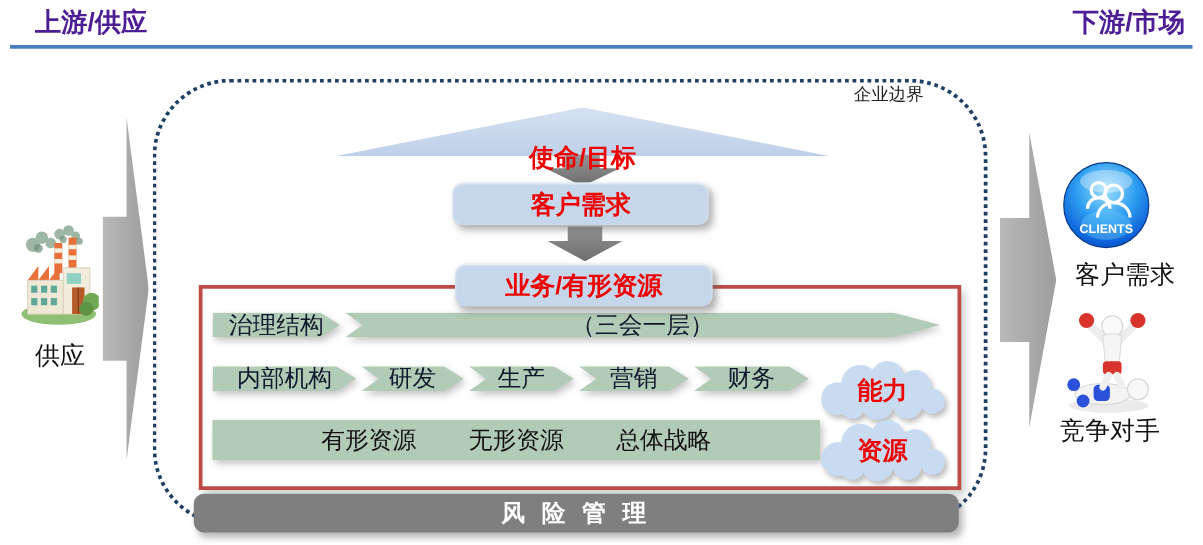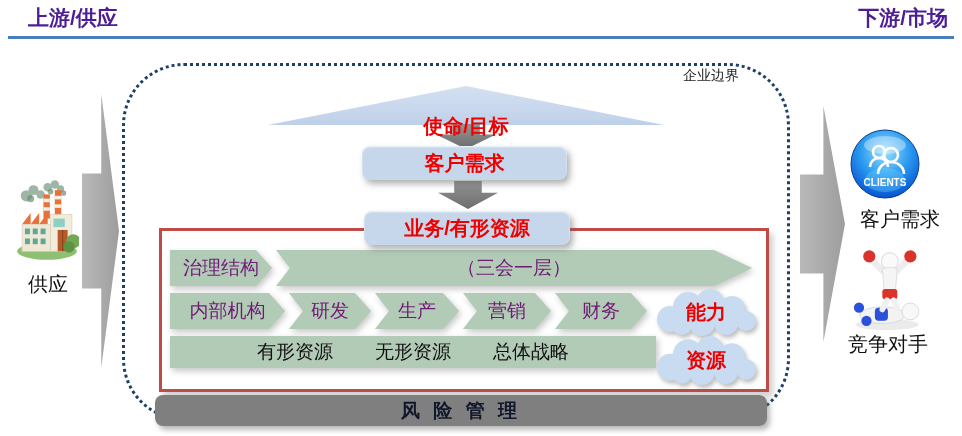--- a/index.html
+++ b/index.html
@@ -59,22 +59,22 @@
   #business-box{left:364px;top:211px;width:206px;height:34px;}
   .blue-box .red-label{position:static;}
 
   
   #red-box{left:159px;top:228px;width:604px;height:158px;border:3px solid #BE4B48;z-index:2;
     box-shadow:4px 5px 6px rgba(120,120,120,.35);}
 
   
   .chev-row{display:flex;gap:4px;z-index:3;filter:drop-shadow(2px 3px 3px rgba(110,110,110,.4));}
   .seg{
-    height:36px;background:#b2cbb7;display:flex;align-items:center;justify-content:center;
-    font-size:19px;color:#701a75;
+    height:20px;background:#b2cbb7;display:flex;align-items:center;justify-content:center;
+    font-size:19px;color:#0f172a;
   }
   .chev-first{clip-path:polygon(0 0,calc(100% - 16px) 0,100% 50%,calc(100% - 16px) 100%,0 100%);}
   .chev-mid{clip-path:polygon(0 0,calc(100% - 16px) 0,100% 50%,calc(100% - 16px) 100%,0 100%,14px 50%);}
   .chev-big{clip-path:polygon(0 0,calc(100% - 38px) 0,100% 50%,calc(100% - 38px) 100%,0 100%,14px 50%);}
   #row-governance{left:170px;top:250px;}
   #row-departments{left:170px;top:293px;}
   #row-resources{
     left:170px;top:336px;width:486px;height:32px;background:#b2cbb7;
     display:flex;align-items:center;justify-content:center;gap:42px;z-index:3;
     filter:drop-shadow(2px 3px 3px rgba(110,110,110,.4));
@@ -87,21 +87,21 @@
   .cloud .red-label{position:relative;font-size:20px;}
   #cloud-capability{left:650px;top:287px;height:50px;}
   #cloud-resources{left:650px;top:334px;height:52px;}
 
   
   #risk-bar{
     left:155px;top:395px;width:612px;height:31px;background:#7f7f7f;border-radius:8px;
     display:flex;align-items:center;justify-content:center;z-index:5;
     box-shadow:3px 4px 5px rgba(120,120,120,.5);
   }
-  #risk-bar span{color:#0f172a;font-weight:bold;font-size:19px;letter-spacing:4px;}
+  #risk-bar span{color:#ffffff;font-weight:bold;font-size:19px;letter-spacing:4px;}
 
   
   #factory-card{left:15px;top:176px;width:64px;height:88px;z-index:2;}
   #supply-label{left:2px;top:271px;width:92px;text-align:center;font-size:20px;font-weight:500;}
 
   
   #clients-ball{left:849px;top:128px;width:72px;height:72px;z-index:2;}
   #customer-label{left:836px;top:206px;width:104px;text-align:right;font-size:20px;font-weight:500;}
   #boxers{left:833px;top:248px;width:108px;height:84px;z-index:2;}
   #competitor-label{left:836px;top:331px;width:104px;text-align:center;font-size:20px;font-weight:500;}

